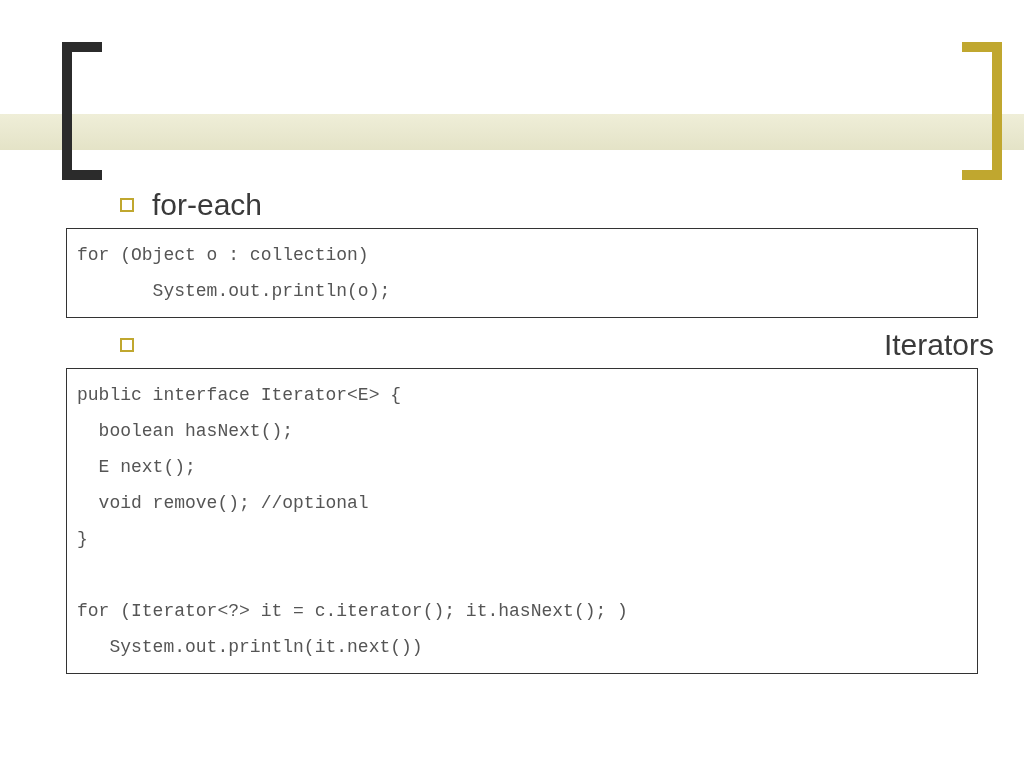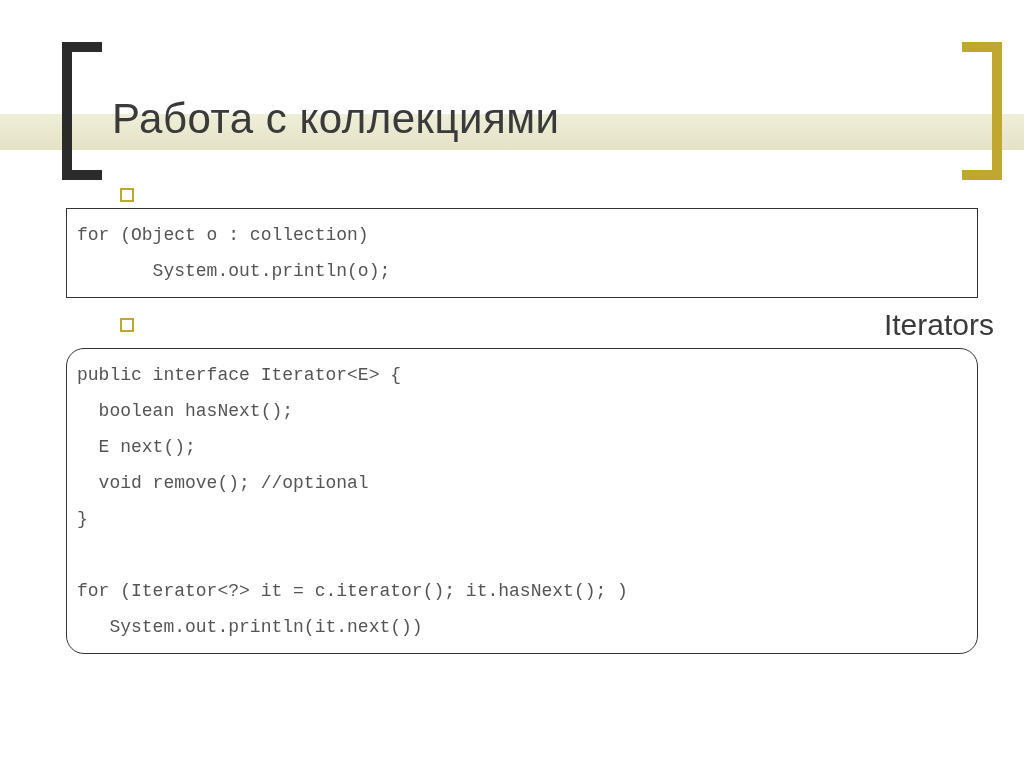--- a/index.html
+++ b/index.html
@@ -104,38 +104,38 @@
   .codebox {
     border: 1px solid #333;
     padding: 8px 26px 8px 10px;
     margin: 6px 16px 10px 0;
     font-family: "Courier New", monospace;
     font-size: 18px;
     line-height: 2.0;
     color: #555;
     white-space: pre;
   }
-  .codebox.tall { line-height: 2.0; border-radius: 18px; }
+  .codebox.tall { line-height: 2.0; }
 
 </style>
 </head>
 <body>
 
 <div class="slide">
 
   <div class="stripe"></div>
   <div class="bracket-left"></div>
   <div class="bracket-right"></div>
 
-  <div class="title">Работа с коллекциями</div>
 
   <div class="content">
 
     <div class="bullet-row">
       <div class="bullet-sq"></div>
+      <div class="bullet-text">for-each</div>
     </div>
 
     <div class="codebox">for (Object o : collection)
        System.out.println(o);</div>
 
     <div class="bullet-row second">
       <div class="bullet-sq"></div>
       <div class="bullet-text">Iterators</div>
     </div>
 

